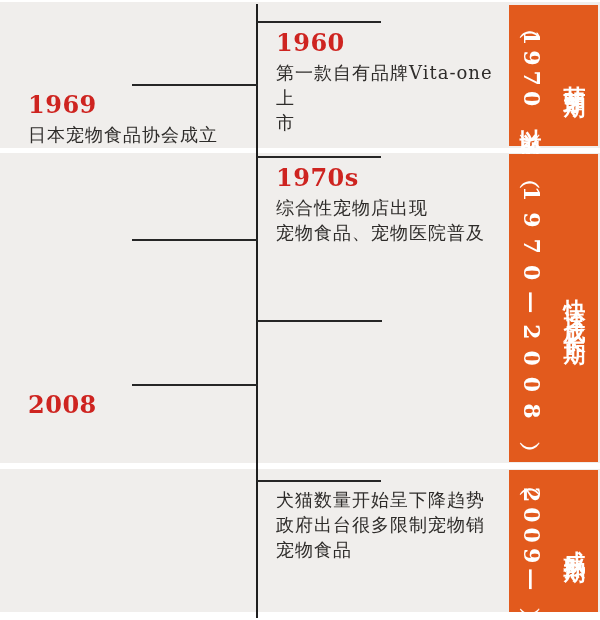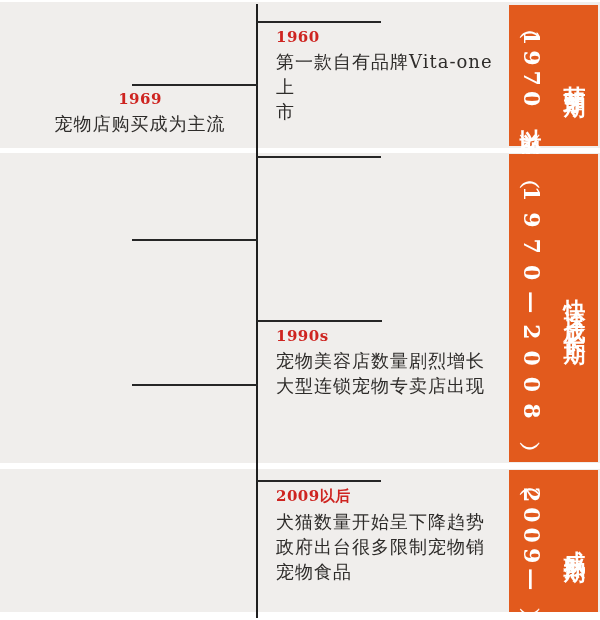--- a/index.html
+++ b/index.html
@@ -22,29 +22,29 @@
   .tick.t1{left:257px;top:21px;width:124px;}
   .tick.t2{left:132px;top:84px;width:126px;}
   .tick.t3{left:257px;top:156px;width:124px;}
   .tick.t4{left:132px;top:239px;width:126px;}
   .tick.t5{left:257px;top:320px;width:125px;}
   .tick.t6{left:132px;top:384px;width:126px;}
   .tick.t7{left:257px;top:480px;width:124px;}
   
   .event{position:absolute;}
   .event .year{
-    font-size:15px;font-weight:bold;color:#CE2420;
+    font-size:24px;font-weight:bold;color:#CE2420;
     letter-spacing:0.5px;margin-bottom:3px;
   }
   .event .desc{
     font-size:18px;color:#2E2C2A;line-height:25px;
     letter-spacing:1px;white-space:pre-line;
   }
   .event.right{text-align:left;}
-  .event.left{text-align:center;}
+  .event.left{text-align:left;}
   .e1{left:276px;top:28px;width:228px;}
   .e2{left:28px;top:90px;width:224px;}
   .e3{left:276px;top:163px;width:228px;}
   .e4{left:28px;top:245px;width:224px;}
   .e5{left:276px;top:327px;width:228px;}
   .e6{left:28px;top:390px;width:224px;}
   .e7{left:276px;top:487px;width:228px;}
   
   .panel{
     position:absolute;left:509px;width:89px;
@@ -83,36 +83,36 @@
   <div class="tick t7"></div>
 
   <div class="event right e1">
     <div class="year">1960</div>
     <div class="desc">第一款自有品牌Vita-one上
 市</div>
   </div>
 
   <div class="event left e2">
     <div class="year">1969</div>
-    <div class="desc">宠物店购买成为主流</div>
+    <div class="desc">日本宠物食品协会成立</div>
+  </div>
+
+  <div class="event right e3">
+    <div class="year">1970s</div>
+    <div class="desc">综合性宠物店出现
+宠物食品、宠物医院普及</div>
   </div>
 
 
 
-  <div class="event right e5">
-    <div class="year">1990s</div>
-    <div class="desc">宠物美容店数量剧烈增长
-大型连锁宠物专卖店出现</div>
-  </div>
-
   <div class="event left e6">
+    <div class="year">2008</div>
   </div>
 
   <div class="event right e7">
-    <div class="year">2009以后</div>
     <div class="desc">犬猫数量开始呈下降趋势
 政府出台很多限制宠物销
 宠物食品</div>
   </div>
 
   <div class="panel p1">
     <div class="ptext">萌芽期
 （1970以前）</div>
   </div>
   <div class="panel p2">

